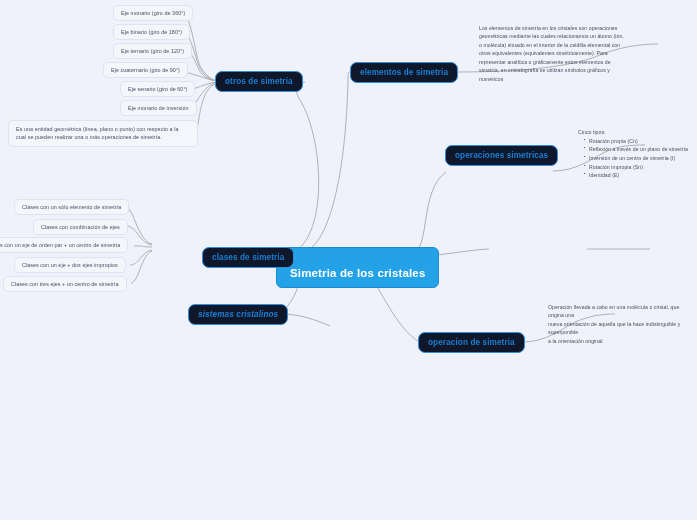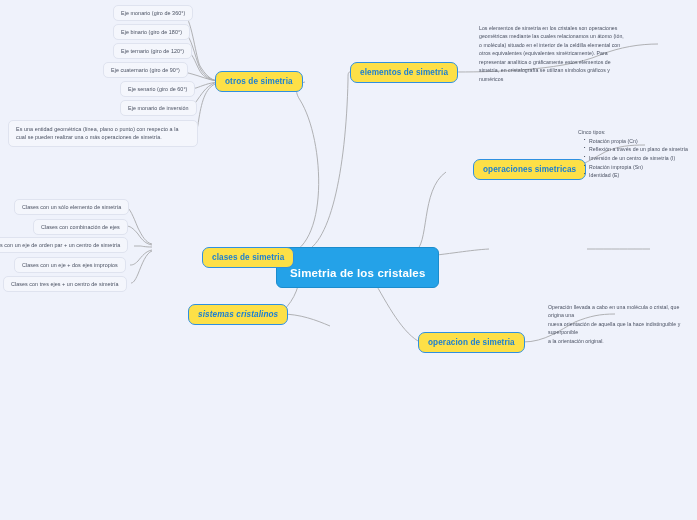--- a/index.html
+++ b/index.html
@@ -39,21 +39,21 @@
     border-radius: 6px;
     color: #ffffff;
     font-weight: bold;
     font-size: 11.5px;
     letter-spacing: 0.15px;
     padding: 19px 13px 8px 13px;
     text-align: center;
   }
   
   .branch {
-    background: #fde047;
+    background: #0f172a;
     border: 1.6px solid #2f90e0;
     border-radius: 7px;
     color: #1b7fd4;
     font-weight: bold;
     font-size: 8.2px;
     letter-spacing: 0.1px;
     padding: 5px 9px 5px 9px;
     text-align: center;
   }
   
@@ -160,21 +160,21 @@
   </div>
 
   <div class="node branch" style="left:215px; top:71px;">
     <span>otros de simetria</span>
   </div>
 
   <div class="node branch" style="left:350px; top:62px;">
     <span>elementos de simetria</span>
   </div>
 
-  <div class="node branch" style="left:445px; top:159px;margin-left:28px;">
+  <div class="node branch" style="left:445px; top:145px;">
     <span>operaciones simetricas</span>
   </div>
 
 
   <div class="node branch" style="left:154px; top:247px;margin-left:48px;">
     <span>clases de simetria</span>
   </div>
 
   <div class="node branch" style="left:188px; top:304px;font-style:italic;">
     <span>sistemas cristalinos</span>

